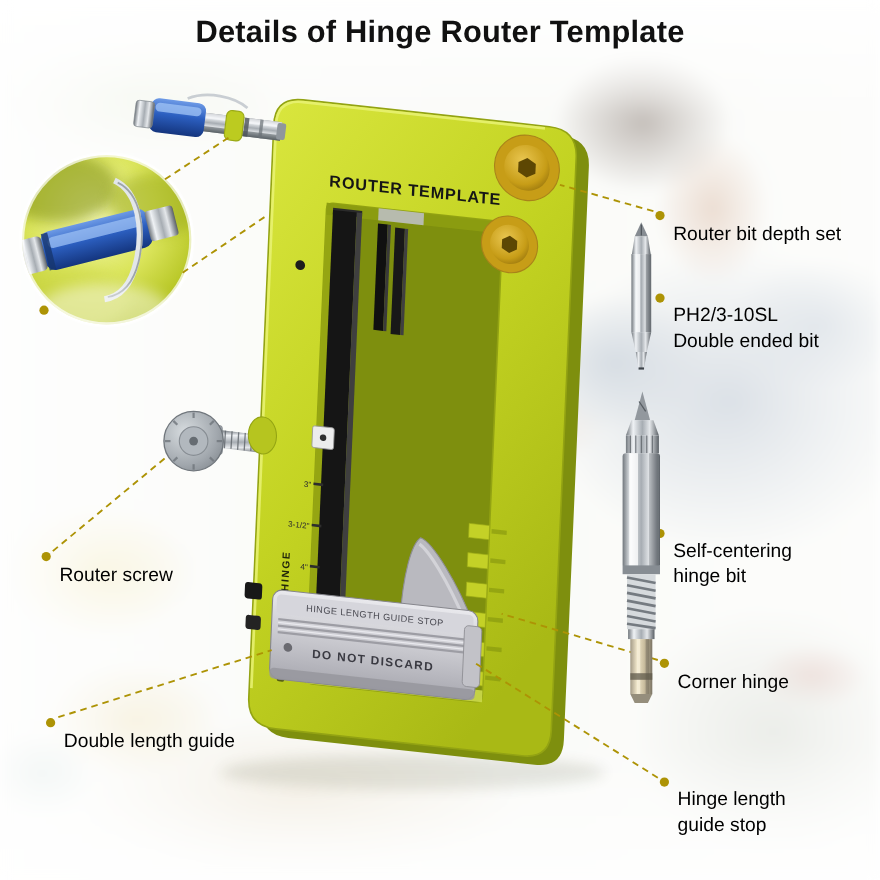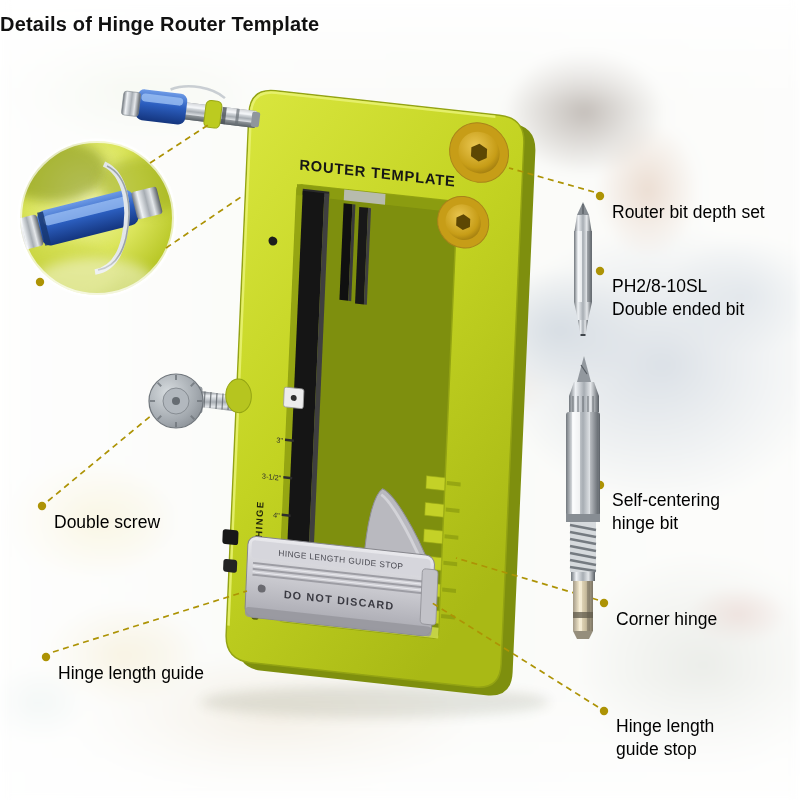--- a/index.html
+++ b/index.html
@@ -19,22 +19,22 @@
       radial-gradient(ellipse 175px 62px at 430px 388px, rgba(203,159,128,0.75) 0%, rgba(203,159,128,0) 70%),
       radial-gradient(ellipse 170px 75px at 120px 85px, rgba(223,232,207,0.90) 0%, rgba(223,232,207,0) 75%),
       radial-gradient(ellipse 125px 85px at 90px 520px, rgba(226,201,78,0.60) 0%, rgba(226,201,78,0) 70%),
       radial-gradient(ellipse 115px 75px at 120px 655px, rgba(217,186,85,0.55) 0%, rgba(217,186,85,0) 70%),
       radial-gradient(ellipse 70px 55px at 35px 705px, rgba(122,169,160,0.55) 0%, rgba(122,169,160,0) 72%),
       radial-gradient(ellipse 270px 95px at 270px 725px, rgba(215,196,158,0.70) 0%, rgba(215,196,158,0) 75%),
       radial-gradient(ellipse 170px 150px at 705px 665px, rgba(191,197,184,0.85) 0%, rgba(191,197,184,0) 75%),
       radial-gradient(ellipse 72px 42px at 738px 615px, rgba(191,90,73,0.65) 0%, rgba(191,90,73,0) 70%);
   }
   svg.illustration { position:absolute; inset:0; }
-  .title { position:absolute; top:13px; left:0; width:100%; text-align:left;
-           font-size:20px; font-weight:bold; letter-spacing:0.2px; color:var(--title-text,#111); }
+  .title { position:absolute; top:13px; left:0; width:100%; text-align:center;
+           font-size:28px; font-weight:bold; letter-spacing:0.2px; color:var(--title-text,#111); }
   .callout { position:absolute; font-size:17.5px; line-height:23px; color:var(--label-text,#000);
              white-space:pre-line;margin-top:16px; }
   .leader-line { stroke:var(--leader,#ad9305); stroke-width:1.7; stroke-dasharray:6 4.5; fill:none; }
   .leader-dot  { fill:var(--leader,#ad9305); }
 </style>
 </head>
 <body>
 
 <div class="stage">
   <div class="bg"></div>
@@ -310,23 +310,23 @@
       <rect x="573" y="581" width="20" height="50" fill="url(#gGoldHex)"></rect>
       <rect x="579" y="581" width="3" height="50" fill="#f7f0da" opacity="0.8"></rect>
       <rect x="587" y="581" width="3" height="50" fill="#6f6858" opacity="0.45"></rect>
       <rect x="573" y="612" width="20" height="6" fill="#5f594b" opacity="0.75"></rect>
       <polygon points="573,631 593,631 589,639 577,639" fill="#958e7c"></polygon>
     </g>
   </svg>
 
   <h1 class="title">Details of Hinge Router Template</h1>
 
-  <div class="callout" style="left:54px; top:495px">Double screw</div>
-  <div class="callout" style="left:58px; top:646px">Hinge length guide</div>
+  <div class="callout" style="left:54px; top:495px">Router screw</div>
+  <div class="callout" style="left:58px; top:646px">Double length guide</div>
   <div class="callout" style="left:612px; top:185px">Router bit depth set</div>
-  <div class="callout" style="left:612px; top:259px">PH2/8-10SL
+  <div class="callout" style="left:612px; top:259px">PH2/3-10SL
 Double ended bit</div>
   <div class="callout" style="left:612px; top:473px">Self-centering
 hinge bit</div>
   <div class="callout" style="left:616px; top:592px">Corner hinge</div>
   <div class="callout" style="left:616px; top:699px">Hinge length
 guide stop</div>
 </div>
 
 </body></html>

